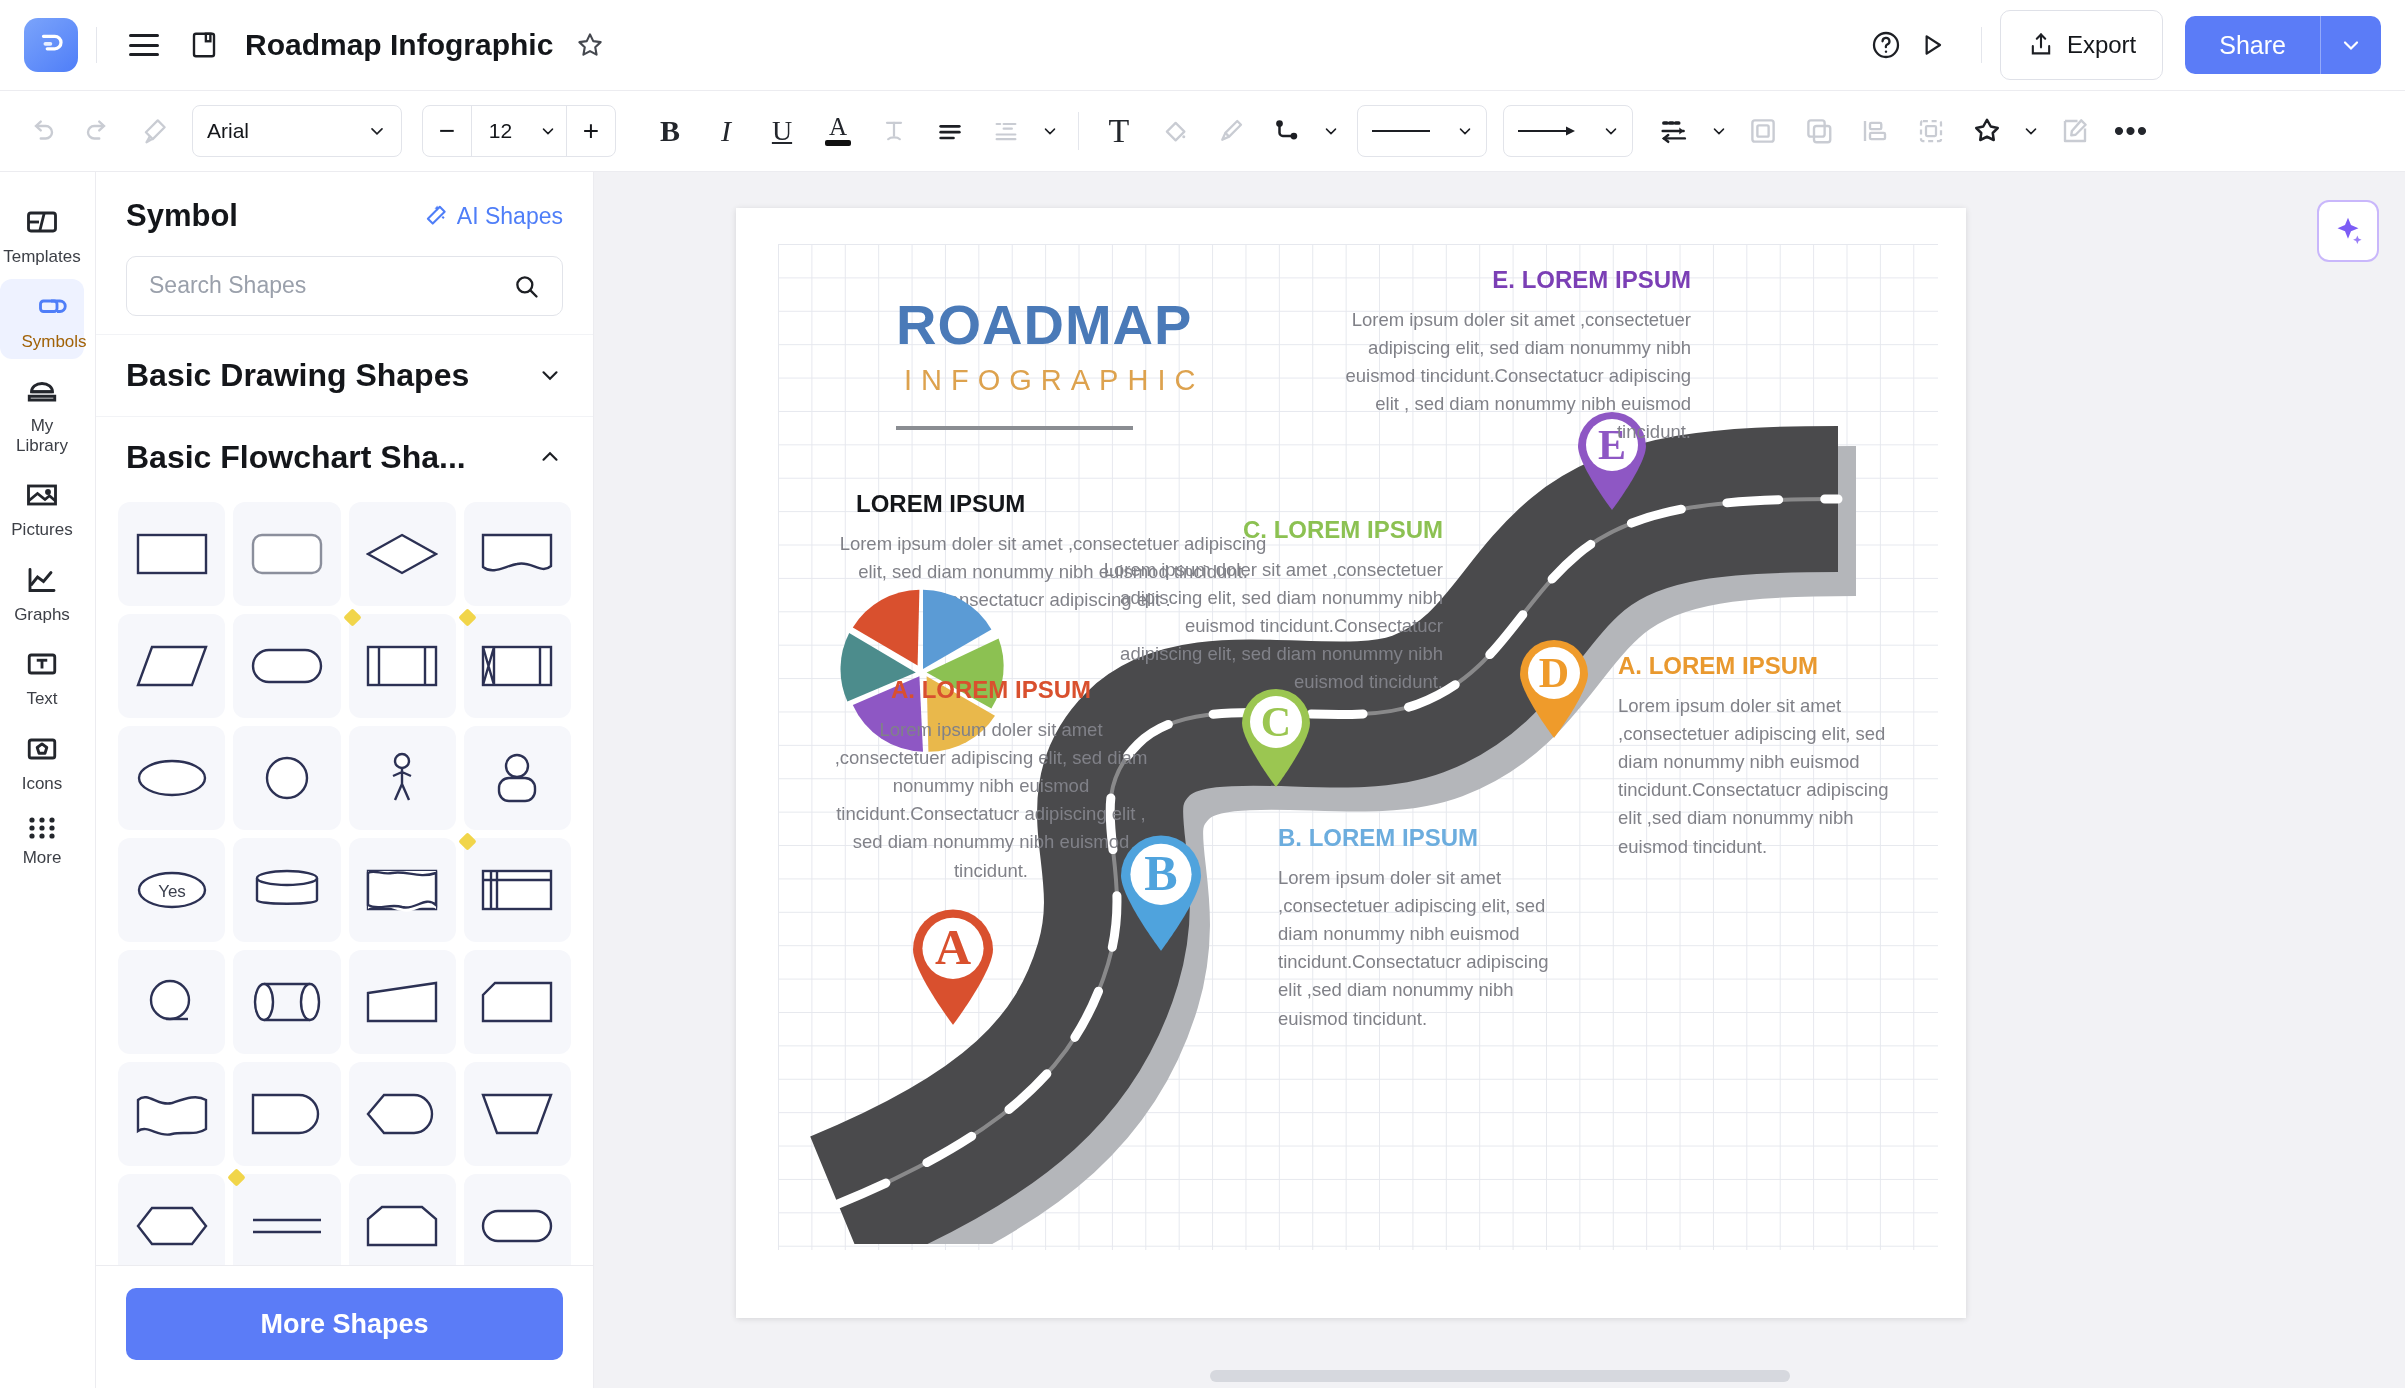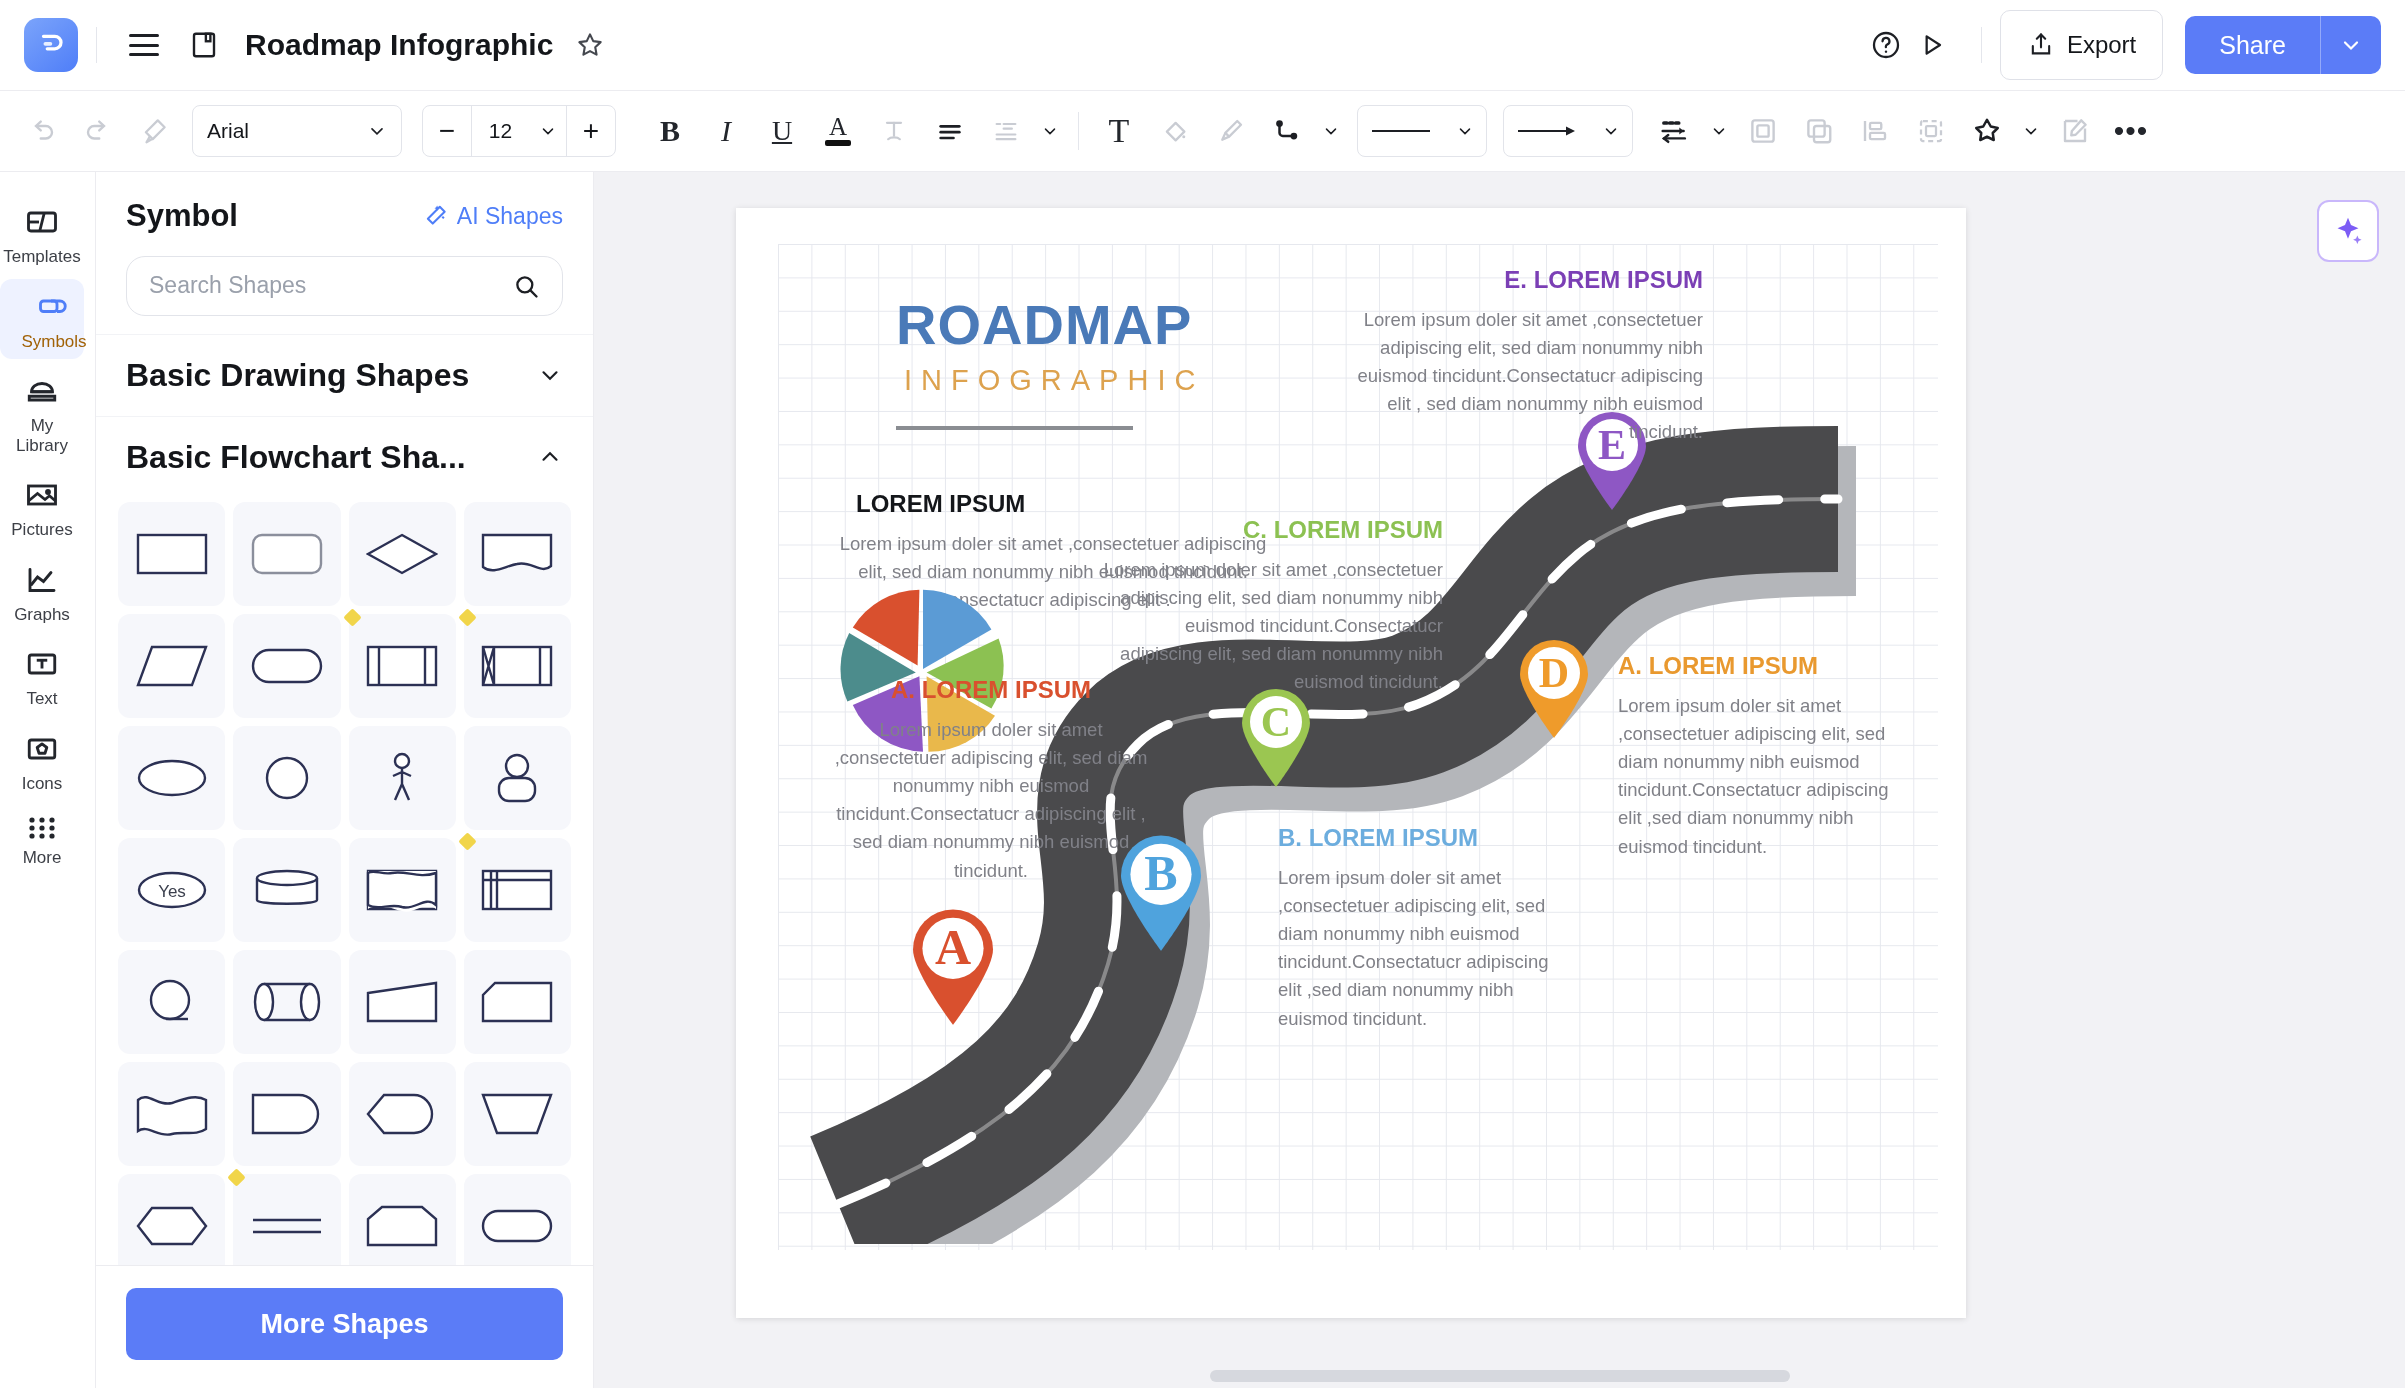--- a/index.html
+++ b/index.html
@@ -66,21 +66,21 @@
 
   
   .panel { width:498px; border-right:1px solid #ececf0; display:flex;
     flex-direction:column; background:#fff; }
   .panel-head { display:flex; align-items:center; justify-content:space-between;
     padding:26px 30px 16px; }
   .panel-title { font-size:31px; font-weight:bold; color:#14161a; }
   .ai-symbol { display:flex; align-items:center; gap:8px; color:#4f7ef8;
     font-size:23px; cursor:pointer; }
   .search-box { margin:6px 30px 18px; height:62px; border:1px solid #e2e4ea;
-    border-radius:19px; display:flex; align-items:center; padding:0 22px;
+    border-radius:10px; display:flex; align-items:center; padding:0 22px;
     justify-content:space-between; cursor:text; }
   .search-box span { font-size:23px; color:#9aa0ab; }
   .cat-row { padding:22px 30px; display:flex; align-items:center;
     justify-content:space-between; cursor:pointer; border-top:1px solid #f2f3f6;}
   .cat-row h3 { font-size:32px; color:#14161a; font-weight:bold; }
   .shape-grid { display:grid; grid-template-columns:repeat(4,1fr); gap:8px;
     padding:4px 22px 16px; overflow:hidden; }
   .shape-cell { position:relative; height:104px; background:#f6f7fb; border-radius:12px;
     display:flex; align-items:center; justify-content:center; cursor:pointer; }
   .shape-cell svg { stroke:#2c3154; fill:#fff; stroke-width:2.4; }
@@ -717,21 +717,21 @@
           <div class="lbl" style="color:#4fa3dd;top:12px;width:90px;font-size:50px">B</div>
         </div>
         <div class="pin" style="left:130px; top:662px;width:90px;height:120px">
           <svg width="90" height="120" viewBox="0 0 76 102">
               <path d="M38 101C38 101 72 56 72 37A34 34 0 1 0 4 37C4 56 38 101 38 101Z" fill="#d9502e"></path>
               <circle cx="38" cy="36" r="26" fill="#fff"></circle>
             </svg>
           <div class="lbl" style="color:#d9502e;top:12px;width:90px;font-size:50px">A</div>
         </div>
 
-        <div class="blk t-right" style="left:575px; top:22px; width:350px">
+        <div class="blk t-right" style="left:563px; top:22px; width:350px">
           <h4 style="color:#7b3fb5">E. LOREM IPSUM</h4>
           <p>Lorem ipsum doler sit amet ,consectetuer adipiscing elit, sed diam nonummy nibh euismod tincidunt.Consectatucr adipiscing elit , sed diam nonummy nibh euismod tincidunt.</p>
         </div>
 
         <div class="blk t-right" style="left:320px; top:272px; width:345px">
           <h4 style="color:#8cc152">C. LOREM IPSUM</h4>
           <p>Lorem ipsum doler sit amet ,consectetuer adipiscing elit, sed diam nonummy nibh euismod tincidunt.Consectatucr adipiscing elit, sed diam nonummy nibh euismod tincidunt.</p>
         </div>
 
         <div class="blk t-left" style="left:840px; top:408px; width:298px">

